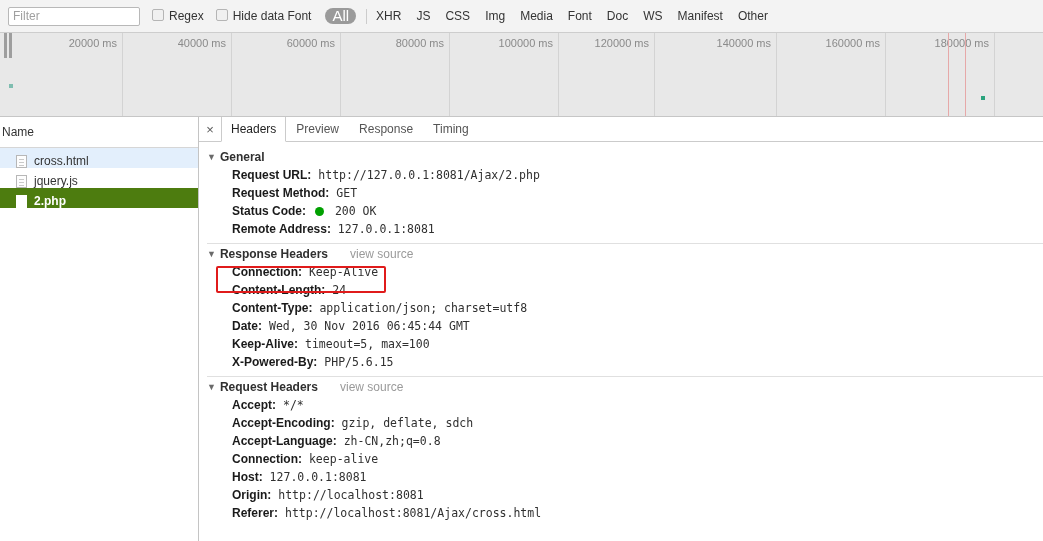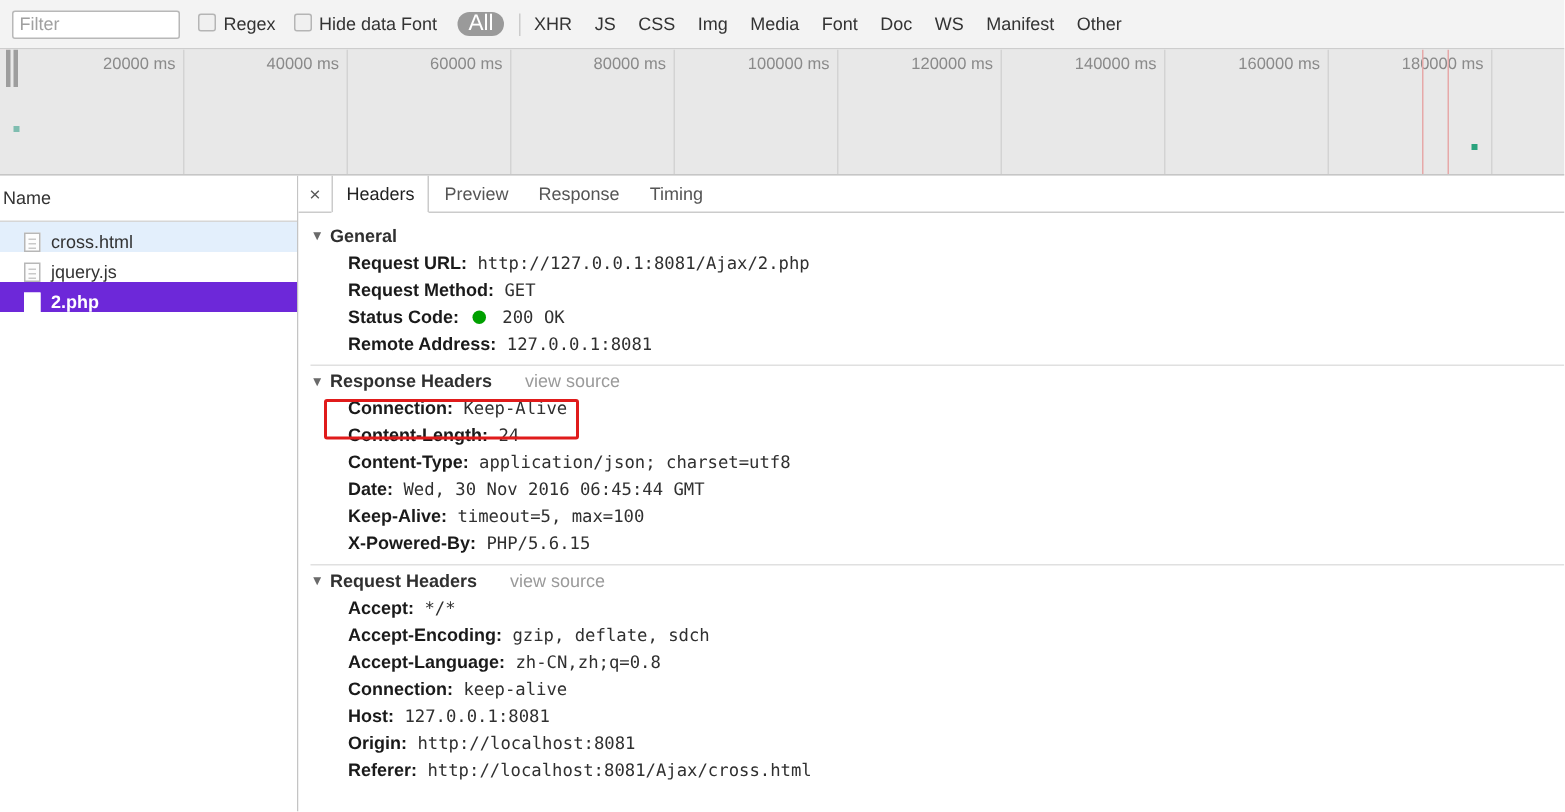--- a/index.html
+++ b/index.html
@@ -29,21 +29,21 @@
     height: 33px;
     min-height: 33px;
     display: flex;
     align-items: center;
     background: #f3f3f3;
     border-bottom: 1px solid #cdcdcd;
     padding: 0 6px;
     box-sizing: border-box;
   }
   .filter-input {
-    width: 112px;
+    width: 132px;
     height: 19px;
     border: 1px solid #b8b8b8;
     background: #ffffff;
     border-radius: 2px;
     font-family: "Liberation Sans", sans-serif;
     font-size: 12px;
     color: #303030;
     padding: 0 4px;
     margin-left: 2px;
     box-sizing: border-box;
@@ -201,21 +201,21 @@
     height: 20px;
     display: flex;
     align-items: flex-end;
     padding-left: 16px;
     font-size: 12px;
     color: #333333;
     box-sizing: border-box;
     white-space: nowrap;
   }
   .req-row.hover { background: #e3effc; }
-  .req-row.selected { background: #6d28d9; color: #ffffff; font-weight: bold; }
+  .req-row.selected { background: #4d7c0f; color: #ffffff; font-weight: bold; }
   .doc-icon {
     width: 11px;
     height: 13px;
     border: 1px solid #b7b7b7;
     background: #fdfdfd;
     margin-right: 7px;
     position: relative;
     box-sizing: border-box;
     flex: none;
   }
@@ -393,21 +393,21 @@
       </div>
       <div class="tick" style="left:218px;width:109px;">
         <span>60000 ms</span>
       </div>
       <div class="tick" style="left:327px;width:109px;">
         <span>80000 ms</span>
       </div>
       <div class="tick" style="left:436px;width:109px;">
         <span>100000 ms</span>
       </div>
-      <div class="tick" style="left:545px;width:109px;">
+      <div class="tick" style="left:532px;width:109px;">
         <span>120000 ms</span>
       </div>
       <div class="tick" style="left:654px;width:109px;">
         <span>140000 ms</span>
       </div>
       <div class="tick" style="left:763px;width:109px;">
         <span>160000 ms</span>
       </div>
       <div class="tick" style="left:872px;width:109px;">
         <span>180000 ms</span>

